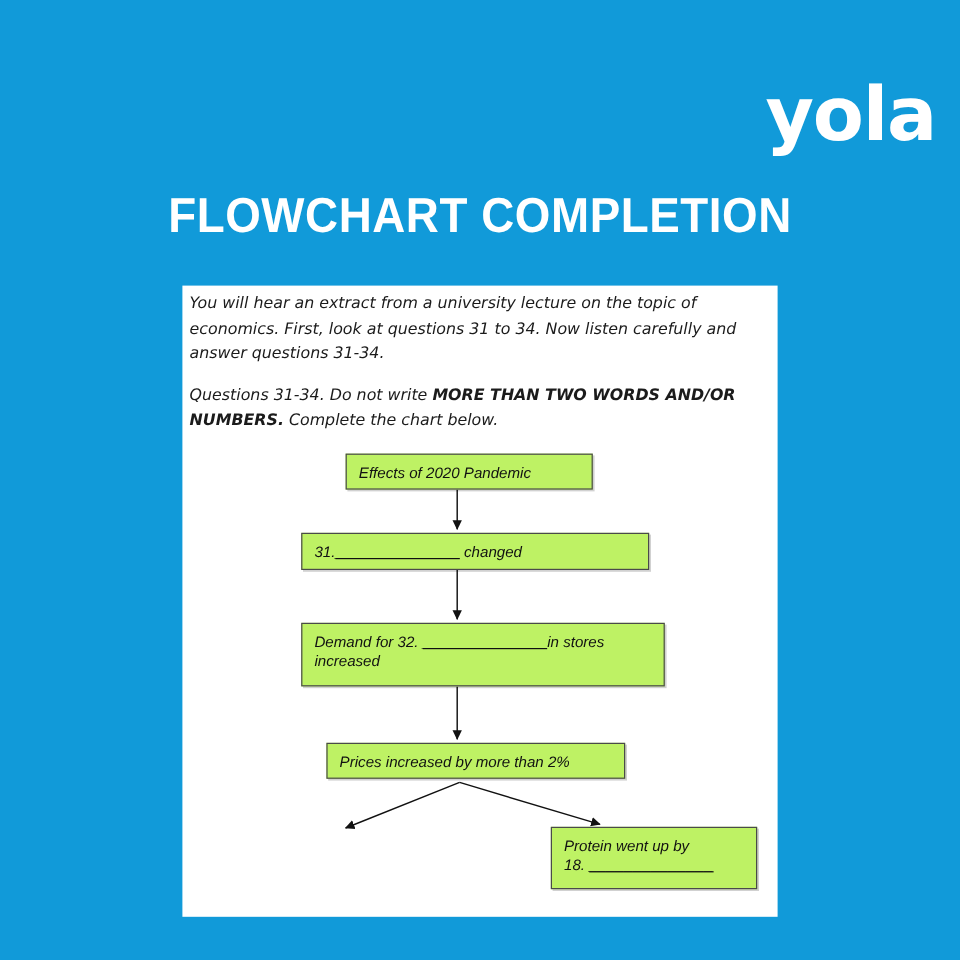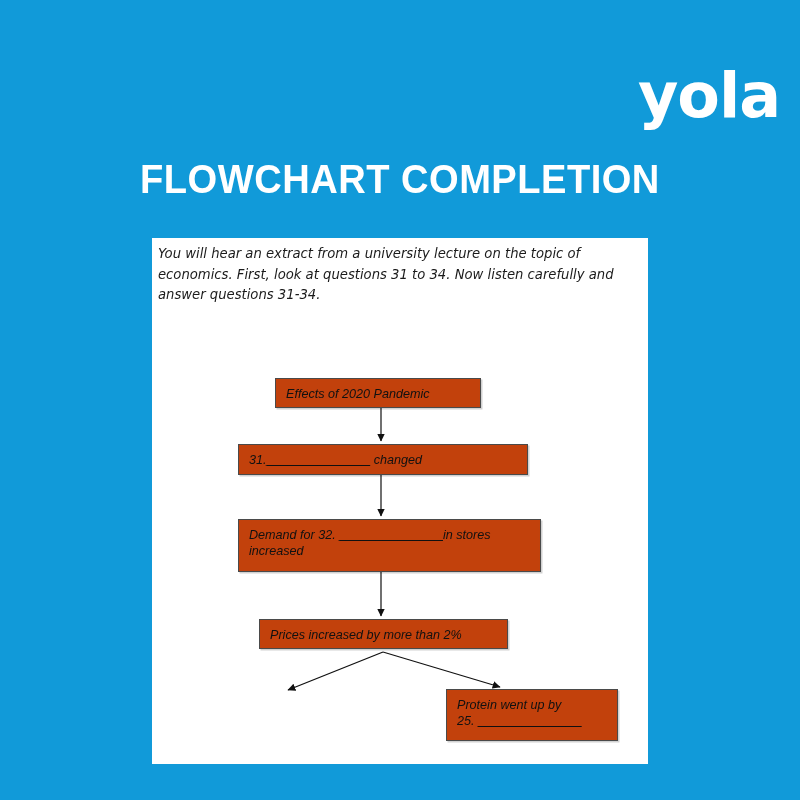--- a/index.html
+++ b/index.html
@@ -96,28 +96,29 @@
     left: 0;
     top: 0;
     width: 496px;
     height: 526px;
     overflow: visible;
   }
 
   .fbox {
     position: absolute;
     box-sizing: border-box;
-    background: #c2410c;
+    background: #bef264;
     border: 1px solid #4a4a4a;
     box-shadow: 1.5px 1.5px 0 rgba(0,0,0,0.18);
     color: #111111;
     font-family: "Liberation Sans", sans-serif;
     font-size: 12.6px;
     line-height: 16px;
     padding: 7px 10px 5px 10px;
+    margin-left: 13px;
   }
   .blank {
     text-decoration: underline;
     letter-spacing: 0.4px;
   }
 
   
   #box-title   { left: 123px; top: 140px; width: 206px; height: 30px; }
   #box-q31     { left:  86px; top: 206px; width: 290px; height: 31px; }
   #box-q32     { left:  86px; top: 281px; width: 303px; height: 53px; }
@@ -135,20 +136,23 @@
   <div id="headline">FLOWCHART COMPLETION</div>
 
   <div id="panel">
 
     <div class="prose" id="intro-text">
       <span>You will hear an extract from a university lecture on the topic of</span>
       <span>economics. First, look at questions 31 to 34. Now listen carefully and</span>
       <span>answer questions 31-34.</span>
     </div>
 
+    <div class="prose" id="instruction-text">
+      <span>Questions 31-34.  Do not write </span><span class="b">MORE THAN TWO WORDS AND/OR NUMBERS.</span><span> Complete the chart below.</span>
+    </div>
 
     <div id="flow">
 
       <svg id="flow-svg" viewBox="0 0 496 526">
         <defs>
           <marker id="ah" markerWidth="9" markerHeight="9" refX="7.4" refY="4.5" orient="auto" markerUnits="userSpaceOnUse">
             <path d="M0,0.6 L8,4.5 L0,8.4 z" fill="#111111"></path>
           </marker>
         </defs>
 
@@ -175,18 +179,18 @@
         <span>Demand for 32. </span><span class="blank">______________</span><span>in  stores increased</span>
       </div>
 
       <div class="fbox" id="box-prices">
         <span>Prices increased by more than 2%</span>
       </div>
 
 
       <div class="fbox" id="box-q34">
         <span>Protein went up by</span><br>
-        <span>25. </span><span class="blank">______________</span>
+        <span>18. </span><span class="blank">______________</span>
       </div>
 
     </div>
   </div>
 </div>
 
 </body></html>

